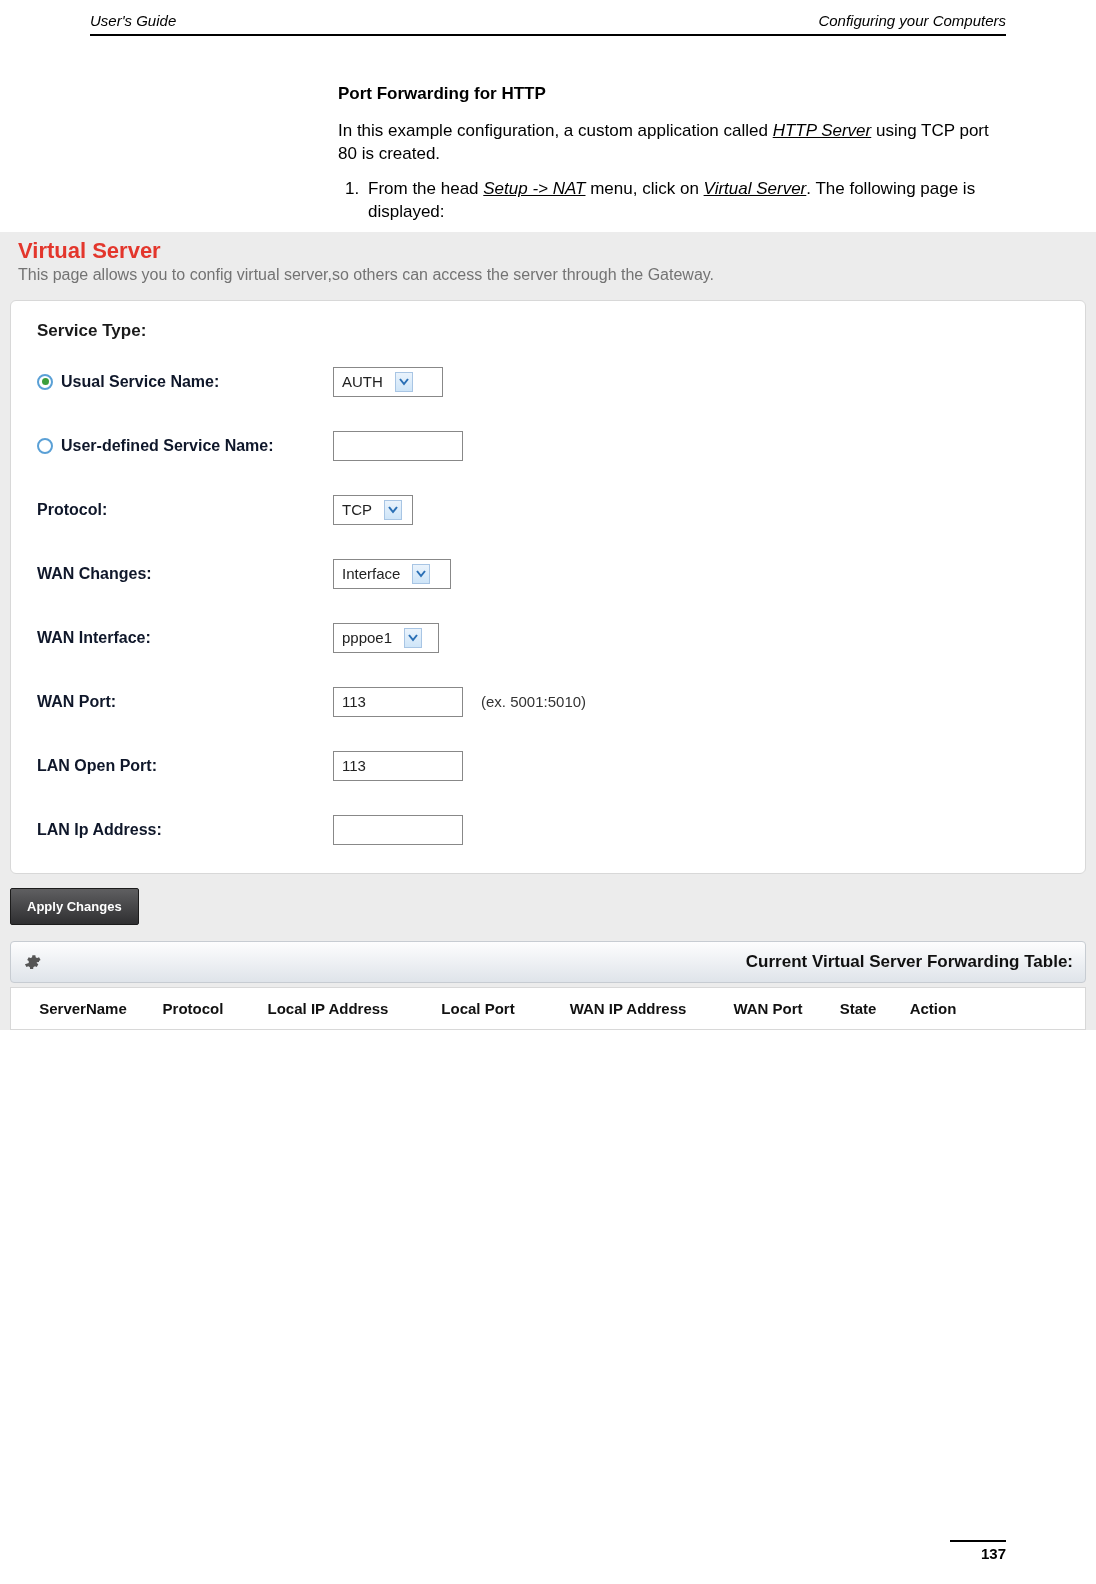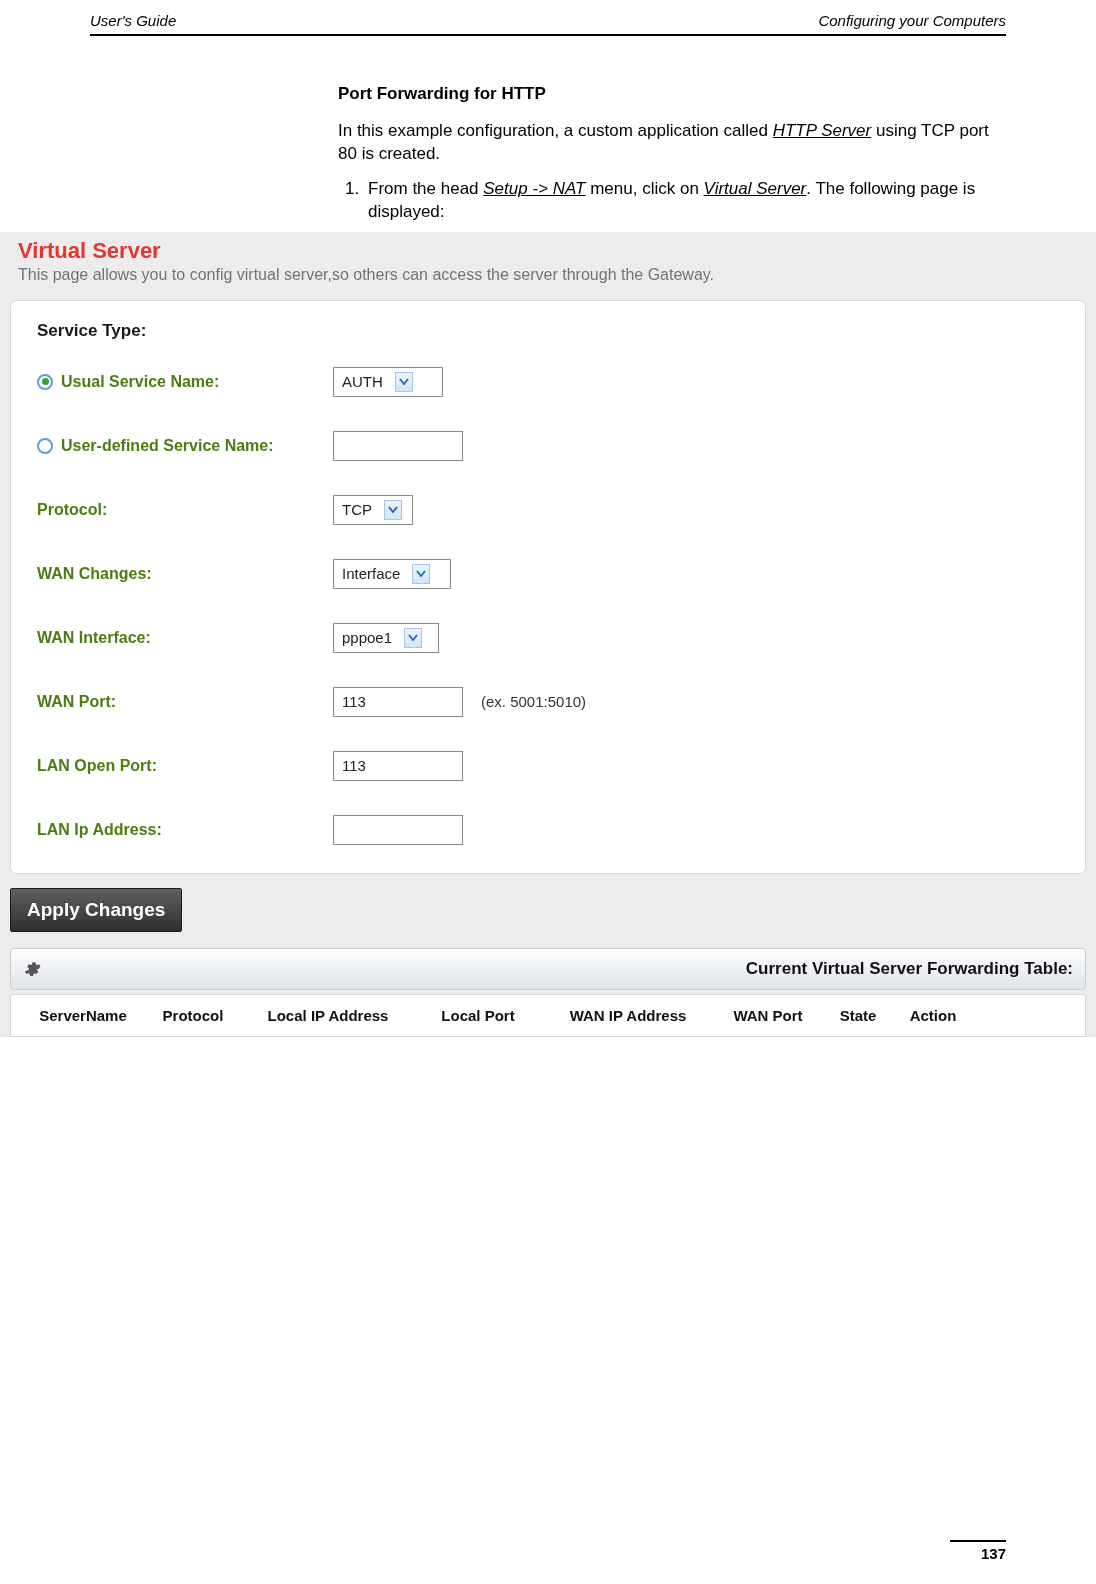--- a/index.html
+++ b/index.html
@@ -72,21 +72,21 @@
   .form-row {
     display: flex;
     align-items: center;
     margin-bottom: 34px;
     font-size: 16px;
   }
   .form-row:last-child { margin-bottom: 0; }
   .form-label {
     width: 296px;
     font-weight: bold;
-    color: #4d7c0f;
+    color: #0f172a;
     display: flex;
     align-items: center;
     gap: 8px;
   }
   .radio {
     width: 16px; height: 16px;
     border: 2px solid #5aa0d6;
     border-radius: 50%;
     display: inline-flex;
     align-items: center;
@@ -132,21 +132,21 @@
   .w-tcp { width: 80px; }
   .w-iface { width: 118px; }
   .w-pppoe { width: 106px; }
 
   .apply-btn {
     margin: 14px 0 10px 0;
     display: inline-block;
     background: linear-gradient(#5f5f61, #2f2f31);
     color: #fff;
     font-weight: bold;
-    font-size: 19px;
+    font-size: 13px;
     padding: 10px 16px;
     border: 1px solid #1c1c1c;
     border-radius: 2px;
   }
 
   .table-header-bar {
     margin-top: 6px;
     background: linear-gradient(#fdfdfe, #dfe4ea);
     border: 1px solid #c7ccd2;
     border-radius: 4px;

